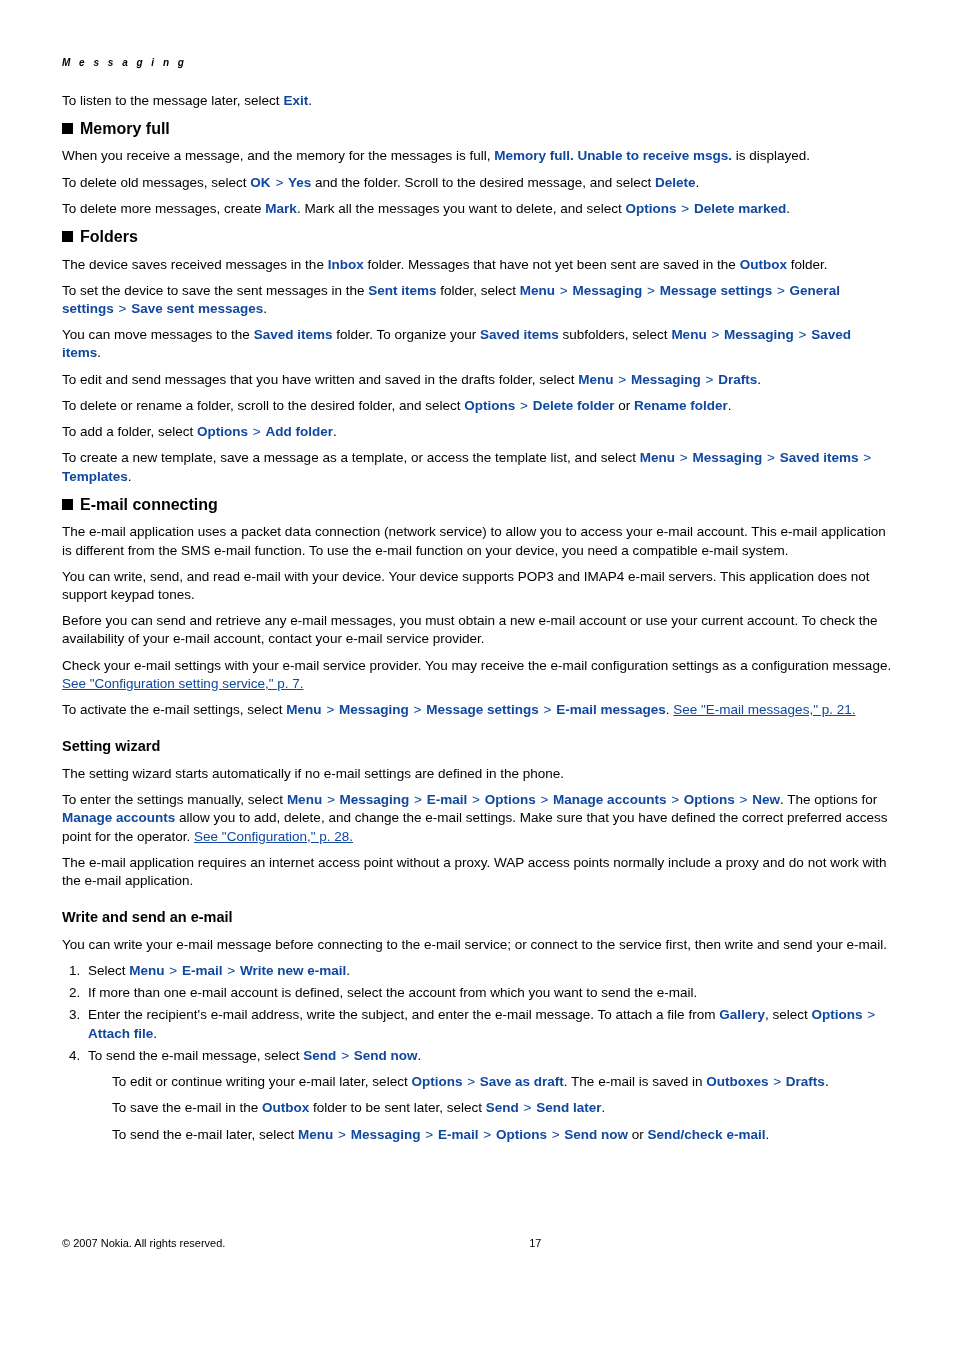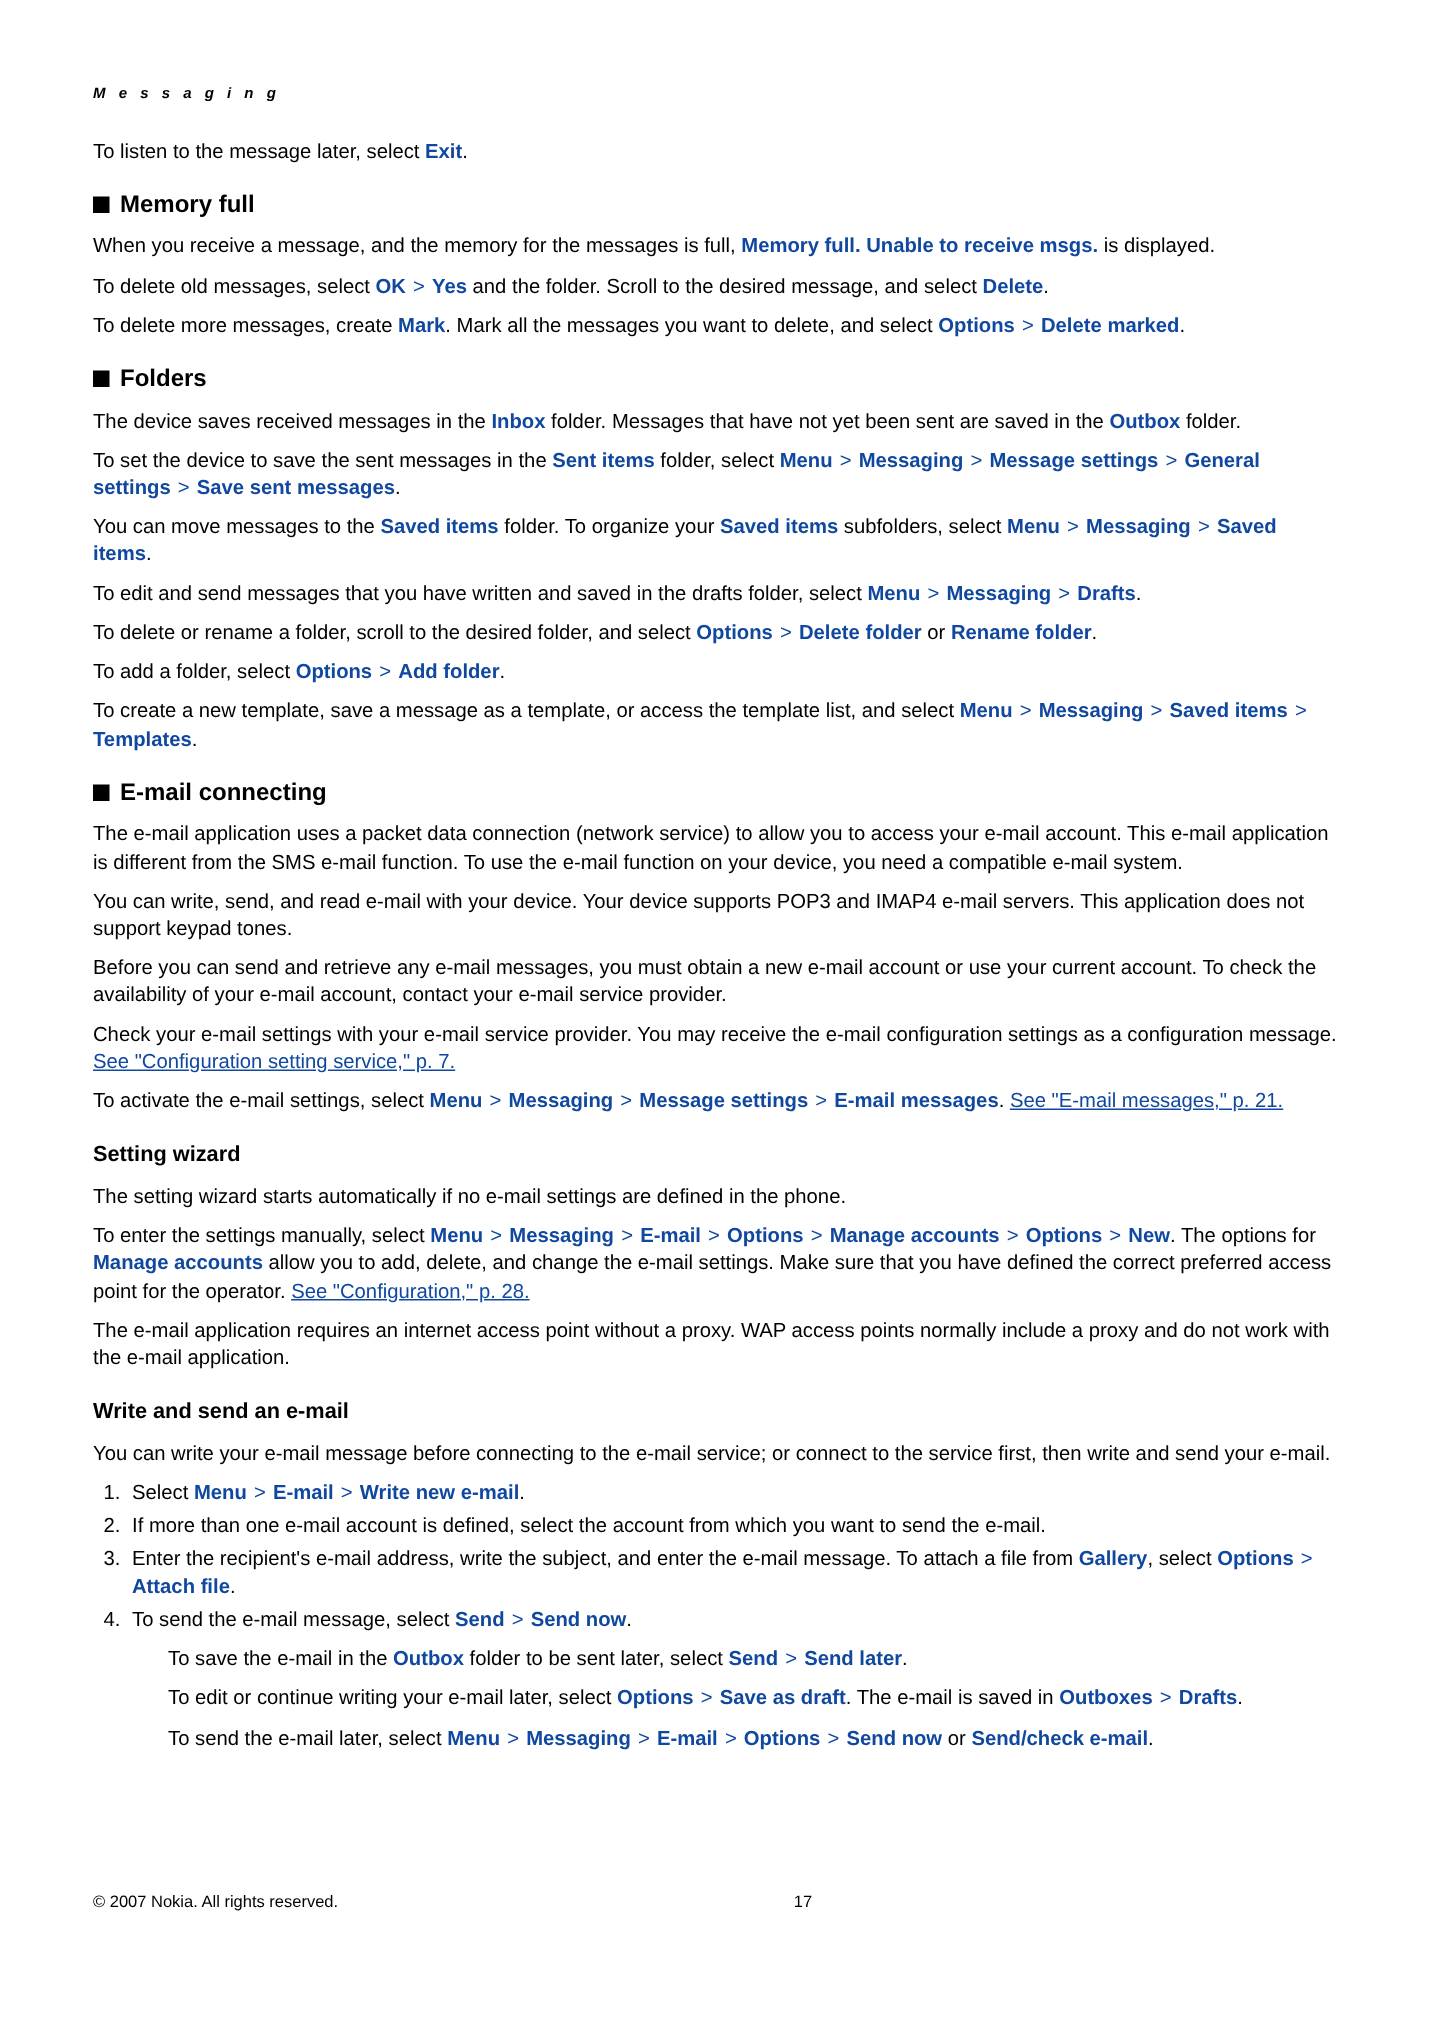--- a/index.html
+++ b/index.html
@@ -21,21 +21,20 @@
     font-size: 10px;
     letter-spacing: 3px;
     font-weight: bold;
     margin-bottom: 22px;
     font-style: italic;
   }
   p { margin: 8px 0; }
   .sect-h {
     display: flex;
     align-items: center;
-    margin-top: 16px;
     margin-bottom: 6px;
   }
   .sect-h .sq {
     display: inline-block;
     width: 11px;
     height: 11px;
     background: #000;
     margin-right: 7px;
   }
   .sect-h .t {
@@ -137,24 +136,24 @@
     <li>
       <span>Select </span><span class="term">Menu</span> <span class="sep">&gt;</span> <span class="term">E-mail</span> <span class="sep">&gt;</span> <span class="term">Write new e-mail</span><span>.</span>
     </li>
     <li>If more than one e-mail account is defined, select the account from which you want to send the e-mail.</li>
     <li>
       <span>Enter the recipient's e-mail address, write the subject, and enter the e-mail message. To attach a file from </span><span class="term">Gallery</span><span>, select </span><span class="term">Options</span> <span class="sep">&gt;</span> <span class="term">Attach file</span><span>.</span>
     </li>
     <li>
       <span>To send the e-mail message, select </span><span class="term">Send</span> <span class="sep">&gt;</span> <span class="term">Send now</span><span>.</span>
       <p class="indent">
-        <span>To save the e-mail in the </span><span class="term">Outbox</span><span> folder to be sent later, select </span><span class="term">Send</span> <span class="sep">&gt;</span> <span class="term">Send later</span><span>.</span>
+        <span>To edit or continue writing your e-mail later, select </span><span class="term">Options</span> <span class="sep">&gt;</span> <span class="term">Save as draft</span><span>. The e-mail is saved in </span><span class="term">Outboxes</span> <span class="sep">&gt;</span> <span class="term">Drafts</span><span>.</span>
       </p>
       <p class="indent">
-        <span>To edit or continue writing your e-mail later, select </span><span class="term">Options</span> <span class="sep">&gt;</span> <span class="term">Save as draft</span><span>. The e-mail is saved in </span><span class="term">Outboxes</span> <span class="sep">&gt;</span> <span class="term">Drafts</span><span>.</span>
+        <span>To save the e-mail in the </span><span class="term">Outbox</span><span> folder to be sent later, select </span><span class="term">Send</span> <span class="sep">&gt;</span> <span class="term">Send later</span><span>.</span>
       </p>
       <p class="indent">
         <span>To send the e-mail later, select </span><span class="term">Menu</span> <span class="sep">&gt;</span> <span class="term">Messaging</span> <span class="sep">&gt;</span> <span class="term">E-mail</span> <span class="sep">&gt;</span> <span class="term">Options</span> <span class="sep">&gt;</span> <span class="term">Send now</span><span> or </span><span class="term">Send/check e-mail</span><span>.</span>
       </p>
     </li>
   </ol>
 
   <div class="footer">
     <span class="cp">© 2007 Nokia. All rights reserved.</span>
     <span class="pg">17</span>

